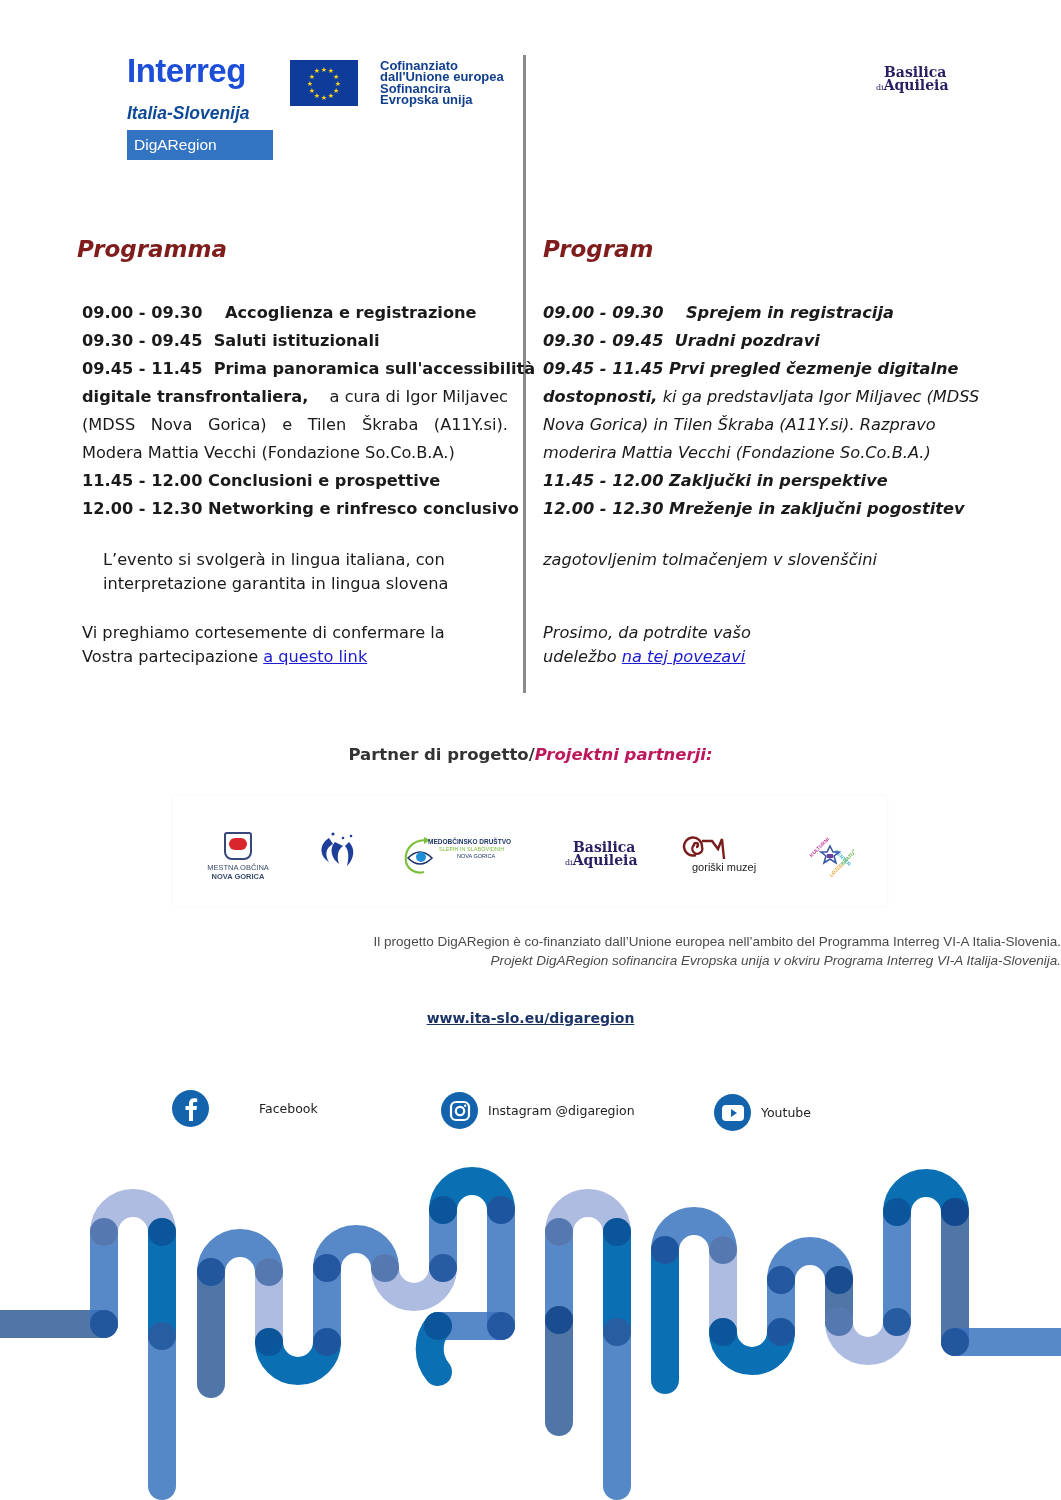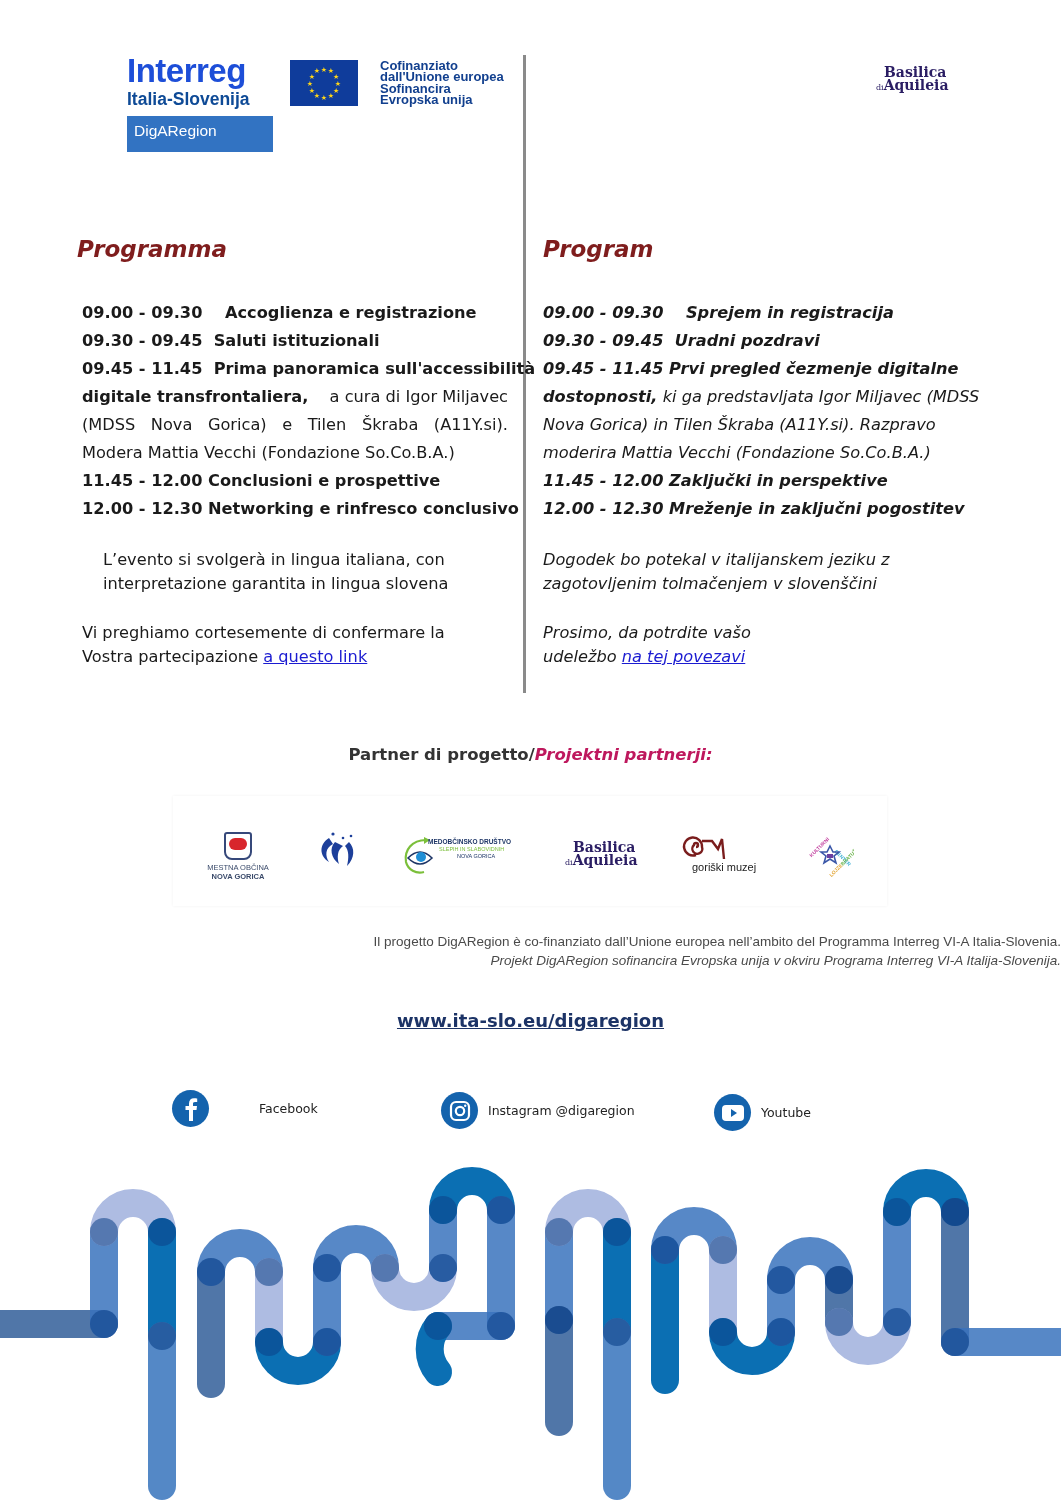--- a/index.html
+++ b/index.html
@@ -3,22 +3,22 @@
 <meta charset="utf-8">
 <style>
   html, body { margin: 0; padding: 0; background: #ffffff; }
   body { width: 1061px; height: 1500px; position: relative; overflow: hidden;
          font-family: "DejaVu Sans", "Liberation Sans", sans-serif; color: #1a1a1a; }
   .abs { position: absolute; }
 
   
   #interreg { left: 127px; top: 56px; width: 148px; }
   #interreg .brand { font-family: "Liberation Sans", sans-serif; font-weight: 900; font-size: 33px; color: #1d4ed8; line-height: 30px; letter-spacing: -0.5px; }
-  #interreg .region { font-family: "Liberation Sans", sans-serif; font-weight: 700; font-size: 17.5px; color: #0e4a96; line-height: 22px; margin-top: 2px; }
-  #interreg .project { margin-top: 6px; background: #3273c2; color: #fff; font-family: "Liberation Sans", sans-serif; font-size: 15.5px; height: 36px; line-height: 30px; padding-left: 7px; width: 139px; }
+  #interreg .region { font-family: "Liberation Sans", sans-serif; font-weight: 700; font-size: 17.5px; color: #0e4a96; line-height: 22px; margin-top: 16px; font-style: italic; }
+  #interreg .project { margin-top: 6px; background: #3273c2; color: #fff; font-family: "Liberation Sans", sans-serif; font-size: 15.5px; height: 30px; line-height: 30px; padding-left: 7px; width: 139px; }
   #euflag { left: 290px; top: 60px; width: 68px; height: 46px; background: #0f3c9b; }
   #eutext { left: 380px; top: 60px; font-family: Liberation Sans, sans-serif; font-size: 13px; font-weight: 700; color: #113f8e; line-height: 11.3px; }
   #basilica-top { left: 876px; top: 66px; font-family: "DejaVu Serif", serif; font-weight: 700; color: #2a1d63; font-size: 14px; line-height: 13px; }
   #basilica-top .di, .basilica .di { font-size: 8px; font-weight: 400; }
 
   
   #divider { left: 523px; top: 55px; width: 3px; height: 638px; background: #8a8a8a; }
 
   
   .col-title { font-family: "DejaVu Sans", sans-serif; font-style: italic; font-weight: 700; font-size: 23px; color: #7f1d1d; }
@@ -55,21 +55,21 @@
   #logo-mdss .t3 { position: absolute; left: 55px; top: 17px; font-size: 5.5px; color: #1d3566; white-space: nowrap; }
   #logo-basilica { left: 565px; top: 841px; }
   .basilica { font-family: "DejaVu Serif", serif; font-weight: 700; color: #2a1d63; font-size: 14px; line-height: 13px; }
   #logo-gm { left: 680px; top: 835px; width: 90px; height: 42px; }
   #logo-gm .txt { position: absolute; left: 12px; top: 26px; font-family: "Liberation Sans", sans-serif; font-size: 11px; color: #222; white-space: nowrap; }
   #logo-kc { left: 806px; top: 832px; width: 48px; height: 48px; }
 
   
   #funding { left: 0; width: 1061px; top: 932px; text-align: right; font-family: "Liberation Sans", sans-serif; font-size: 13.5px; color: #4a4a4a; line-height: 19px; }
   #funding .sl { font-style: italic; }
-  #website { left: 0; width: 1061px; top: 1010px; text-align: center; font-size: 18px; font-weight: 700; }
+  #website { left: 0; width: 1061px; top: 1010px; text-align: center; font-size: 14px; font-weight: 700; }
   #website a { color: #1c3366; text-decoration: underline; }
 
   
   .social { position: absolute; display: flex; align-items: center; font-size: 12.5px; color: #222; }
   .social .ic { width: 37px; height: 37px; border-radius: 50%; background: #1463ad; display: flex; align-items: center; justify-content: center; margin-right: 10px; }
   #soc-fb { left: 172px; top: 1090px; gap: 40px; }
   #soc-ig { left: 441px; top: 1092px; }
   #soc-yt { left: 714px; top: 1094px; }
 
   #waves { left: 0; top: 1160px; width: 1061px; height: 340px; }
@@ -153,21 +153,20 @@
   <div class="line"><b><span>09.30 - 09.45</span>&nbsp; <span>Uradni pozdravi</span></b></div>
   <div class="line"><b><span>09.45 - 11.45</span> <span>Prvi pregled čezmenje digitalne</span></b></div>
   <div class="line"><b>dostopnosti,</b><span> ki ga predstavljata Igor Miljavec (MDSS</span></div>
   <div class="line">Nova Gorica) in Tilen Škraba (A11Y.si). Razpravo</div>
   <div class="line">moderira Mattia Vecchi (Fondazione So.Co.B.A.)</div>
   <div class="line"><b><span>11.45 - 12.00</span> <span>Zaključki in perspektive</span></b></div>
   <div class="line"><b><span>12.00 - 12.30</span> <span>Mreženje in zaključni pogostitev</span></b></div>
 </div>
 
 <div id="note-sl-1" class="abs note">
-  <div>Dogodek bo potekal v italijanskem jeziku z</div>
   <div>zagotovljenim tolmačenjem v slovenščini</div>
 </div>
 <div id="note-sl-2" class="abs note">
   <div>Prosimo, da potrdite vašo</div>
   <div><span>udeležbo </span><a class="link" href="#">na tej povezavi</a></div>
 </div>
 
 <div id="partners-title" class="abs">
   <span>Partner di progetto/</span><span class="sl">Projektni partnerji:</span>
 </div>

